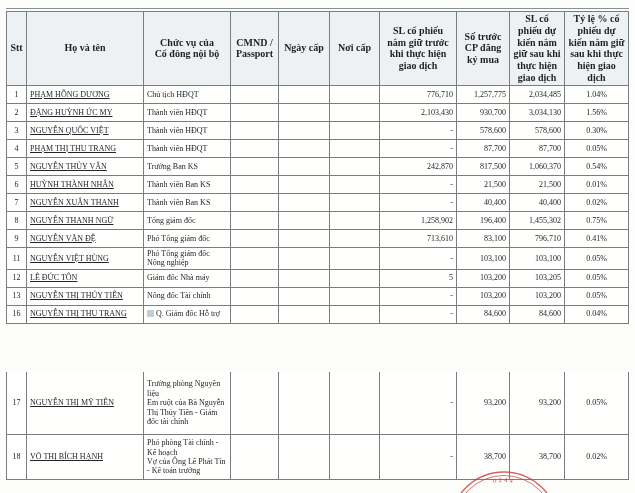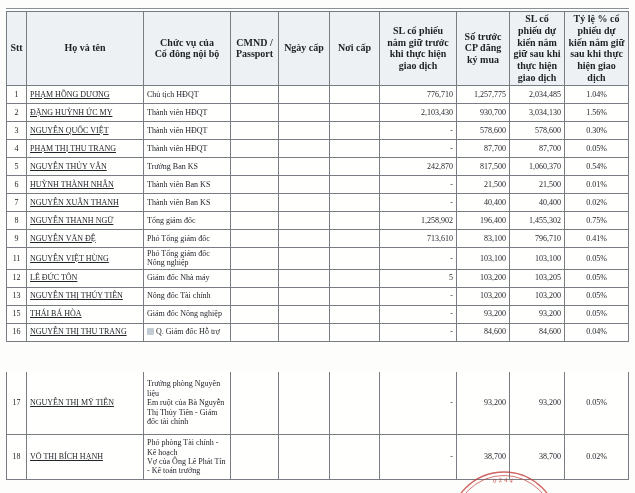--- a/index.html
+++ b/index.html
@@ -240,32 +240,20 @@
             <td class="al-l cell-position">Nông đốc Tài chính</td>
             <td class="al-c cell-cmnd"></td>
             <td class="al-c cell-ngay_cap"></td>
             <td class="al-c cell-noi_cap"></td>
             <td class="al-r cell-before">-</td>
             <td class="al-r cell-registered">103,200</td>
             <td class="al-r cell-after">103,200</td>
             <td class="al-c cell-ratio">0.05%</td>
           </tr>
           <tr>
-            <td class="al-c cell-stt">15</td>
-            <td class="al-l cell-name">THÁI BÁ HÒA</td>
-            <td class="al-l cell-position">Giám đốc Nông nghiệp</td>
-            <td class="al-c cell-cmnd"></td>
-            <td class="al-c cell-ngay_cap"></td>
-            <td class="al-c cell-noi_cap"></td>
-            <td class="al-r cell-before">-</td>
-            <td class="al-r cell-registered">93,200</td>
-            <td class="al-r cell-after">93,200</td>
-            <td class="al-c cell-ratio">0.05%</td>
-          </tr>
-          <tr>
             <td class="al-c cell-stt">16</td>
             <td class="al-l cell-name">NGUYỄN THỊ THU TRANG</td>
             <td class="al-l cell-position"><span class="ink-mark"></span>Q. Giám đốc Hỗ trợ</td>
             <td class="al-c cell-cmnd"></td>
             <td class="al-c cell-ngay_cap"></td>
             <td class="al-c cell-noi_cap"></td>
             <td class="al-r cell-before">-</td>
             <td class="al-r cell-registered">84,600</td>
             <td class="al-r cell-after">84,600</td>
             <td class="al-c cell-ratio">0.04%</td>

